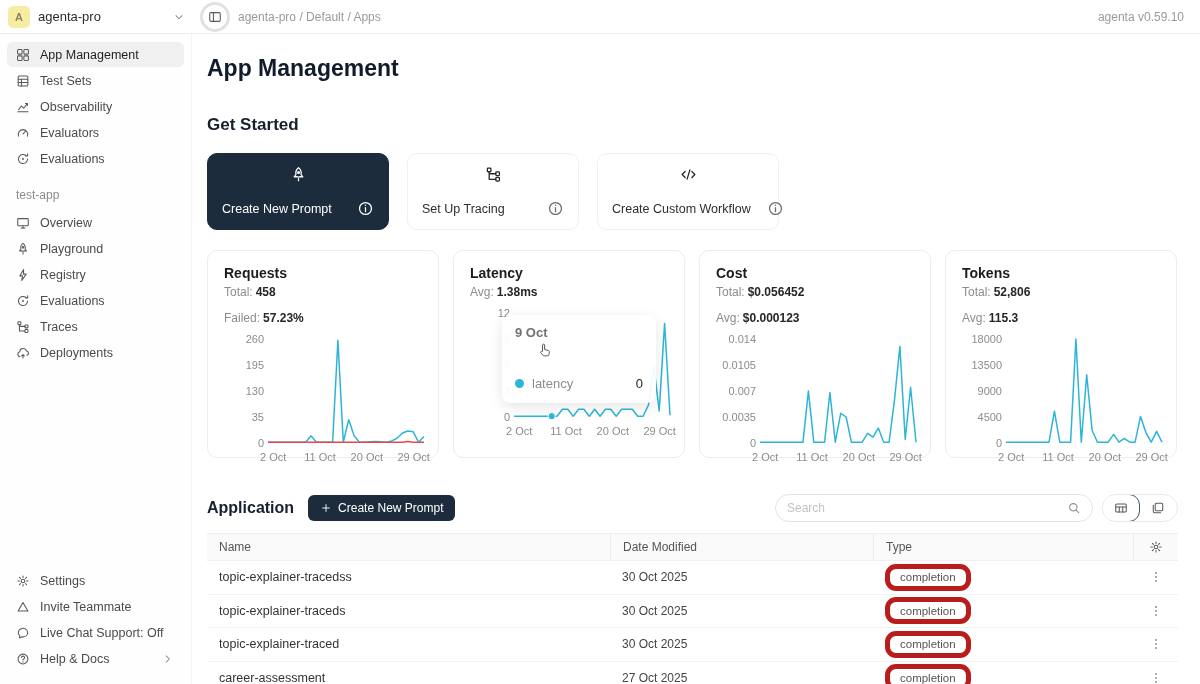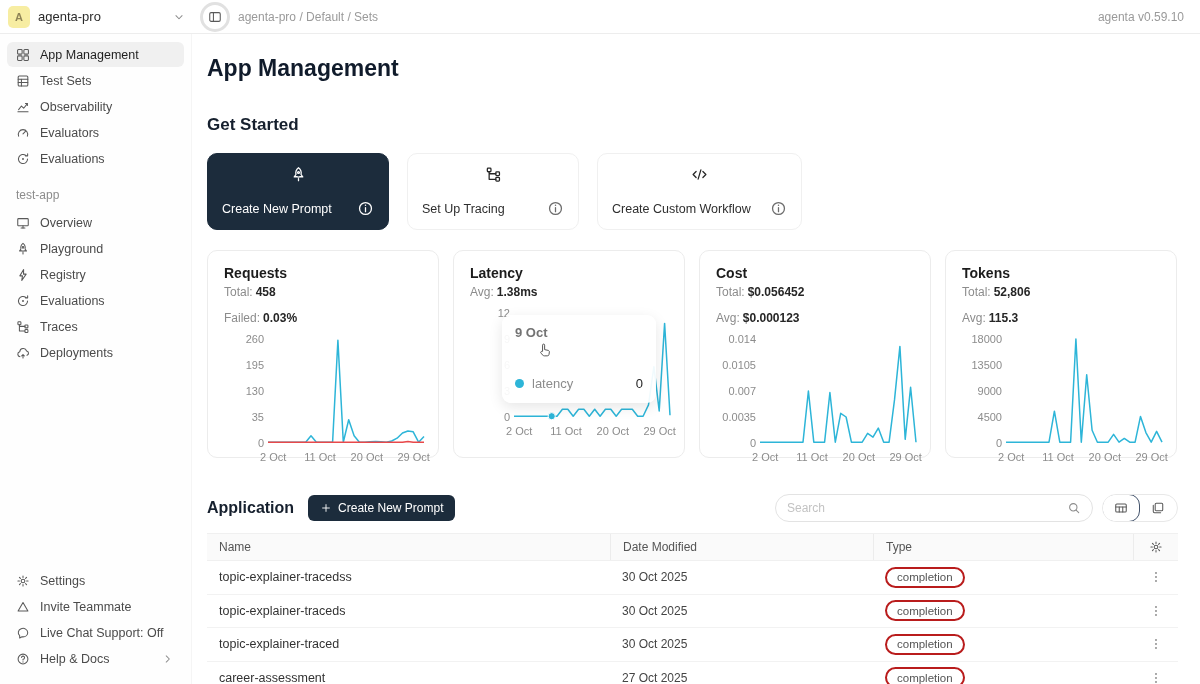--- a/index.html
+++ b/index.html
@@ -96,21 +96,21 @@
            font-size:12px; font-weight:500; color:#555; }
   .th { padding-left:12px; height:100%; display:flex; align-items:center; }
   .th + .th { border-left:1px solid #ececec; }
   .col-name { width:403px; } .col-date { width:263px; } .col-type { width:260px; }
   .col-actions { flex:1; display:flex; align-items:center; justify-content:center; padding-left:0; color:#595959; }
   .trow { height:33.5px; display:flex; align-items:center; border-bottom:1px solid #f2f2f2; cursor:pointer; }
   .td { padding-left:12px; }
   .td-name { width:403px; font-size:12.5px; color:#333; }
   .td-date { width:263px; font-size:12px; color:#444; }
   .td-type { width:260px; }
-  .chip { display:inline-block; border:2px solid #b91c1c; border-radius:11px; padding:2.5px 10px; font-size:11.5px; color:#555; background:#fff; }
+  .chip { display:inline-block; border:5px solid #b91c1c; border-radius:11px; padding:2.5px 10px; font-size:11.5px; color:#555; background:#fff; }
   .td-actions { flex:1; display:flex; justify-content:center; color:#8c8c8c; cursor:pointer; }
 </style>
 </head>
 <body>
 
 <div class="app">
   <header class="topbar">
     <div class="ws-selector">
       <div class="ws-avatar">A</div>
       <span class="ws-name">agenta-pro</span>
@@ -121,21 +121,21 @@
         </span>
     </div>
     <div class="panel-ring">
       <span class="icon">
           <svg viewBox="0 0 16 16">
             <rect x="2" y="3" width="12" height="10" rx="1.5"></rect>
             <line x1="6.2" y1="3" x2="6.2" y2="13"></line>
           </svg>
         </span>
     </div>
-    <span class="breadcrumb">agenta-pro / Default / Sets</span>
+    <span class="breadcrumb">agenta-pro / Default / Apps</span>
     <span class="version">agenta v0.59.10</span>
   </header>
 
   <div class="body">
     <aside class="sidebar">
       <nav id="sidebar-main">
           <div class="side-item active">
             <span class="icon">
               <svg viewBox="0 0 16 16">
                 <rect x="1.8" y="1.8" width="5.2" height="5.2" rx="1"></rect>
@@ -328,21 +328,21 @@
               <span class="gs-card-label">Set Up Tracing</span>
               <span class="icon gs-card-info">
                 <svg viewBox="0 0 16 16">
                   <circle cx="8" cy="8" r="5.6"></circle>
                   <line x1="8" y1="7.2" x2="8" y2="11"></line>
                   <circle cx="8" cy="4.9" r=".7" fill="currentColor" stroke="none"></circle>
                 </svg>
               </span>
             </div>
           </div>
-          <div class="gs-card" style="width: 205px;">
+          <div class="gs-card" style="width: 182px;">
             <span class="icon">
               <svg viewBox="0 0 16 16">
                 <path d="m4.8 5.2-2.8 2.8 2.8 2.8M11.2 5.2 14 8l-2.8 2.8M9.3 3.6 6.7 12.4"></path>
               </svg>
             </span>
             <div class="gs-card-label-row">
               <span class="gs-card-label">Create Custom Workflow</span>
               <span class="icon gs-card-info">
                 <svg viewBox="0 0 16 16">
                   <circle cx="8" cy="8" r="5.6"></circle>
@@ -351,21 +351,21 @@
                 </svg>
               </span>
             </div>
           </div>
         </div>
       <div class="chart-cards" id="chart-cards">
           <div class="chart-card">
             <div class="cc-title">Requests</div>
             <div class="cc-stats">
               <span>Total:<b>458</b></span>
-              <span>Failed:<b>0.03%</b></span>
+              <span>Failed:<b>57.23%</b></span>
             </div>
             <div class="cc-plotwrap">
               <div class="cc-ylabel" style="top: -6px;">260</div>
               <div class="cc-ylabel" style="top: 20px;">195</div>
               <div class="cc-ylabel" style="top: 46px;">130</div>
               <div class="cc-ylabel" style="top: 72px;">35</div>
               <div class="cc-ylabel" style="top: 98px;">0</div>
               <svg class="cc-plot" viewBox="0 0 156 104">
                 <polyline points="0.0,103.2 5.4,103.2 10.8,103.2 16.1,103.2 21.5,103.2 26.9,103.2 32.3,103.2 37.7,103.2 43.0,96.8 48.4,103.2 53.8,103.2 59.2,103.2 64.6,103.2 69.9,1.2 75.3,103.2 80.7,80.8 86.1,96.8 91.4,103.2 96.8,103.2 102.2,102.8 107.6,102.4 113.0,102.8 118.3,103.2 123.7,102.0 129.1,99.2 134.5,94.0 139.9,92.0 145.2,92.8 150.6,103.2 156.0,97.6" fill="none" stroke="#2db5d8" stroke-width="1.5" stroke-linejoin="round"></polyline>
                 <polyline points="0.0,103.2 5.4,103.2 10.8,103.2 16.1,103.2 21.5,103.2 26.9,103.2 32.3,103.2 37.7,103.2 43.0,103.2 48.4,103.2 53.8,103.2 59.2,103.2 64.6,103.2 69.9,103.2 75.3,103.2 80.7,103.2 86.1,103.2 91.4,103.2 96.8,103.2 102.2,103.2 107.6,103.2 113.0,103.2 118.3,103.2 123.7,103.2 129.1,103.2 134.5,103.2 139.9,102.4 145.2,103.2 150.6,103.2 156.0,103.2" fill="none" stroke="#e8484a" stroke-width="1.5" stroke-linejoin="round"></polyline>

